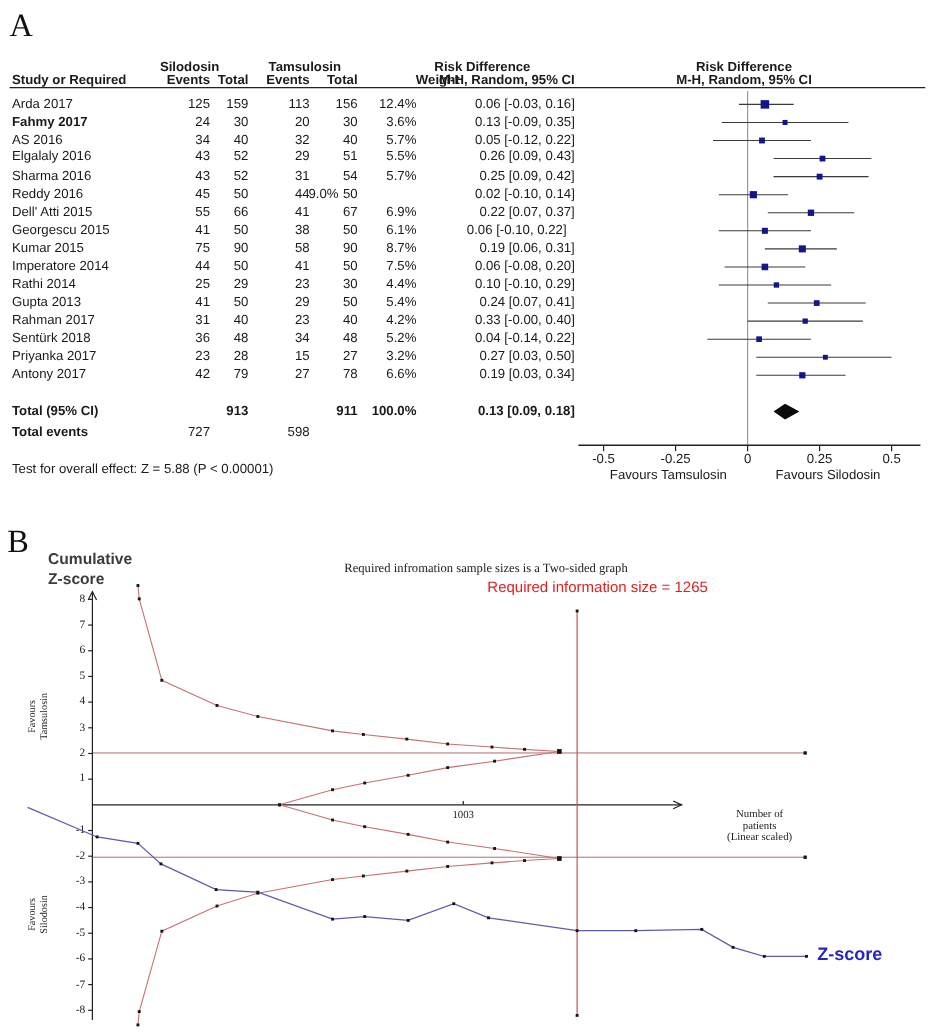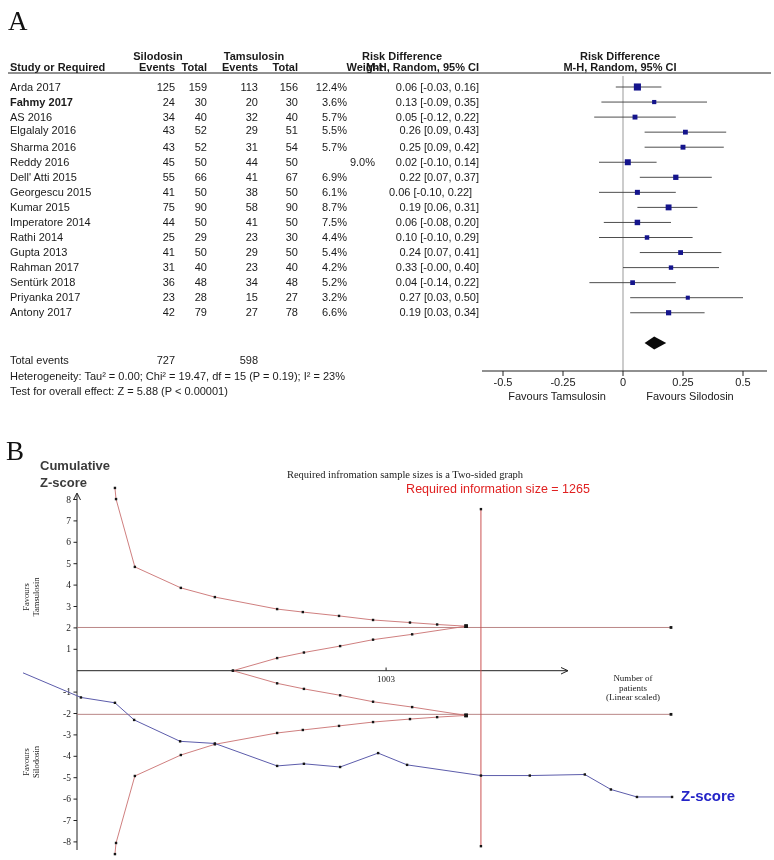--- a/index.html
+++ b/index.html
@@ -89,21 +89,21 @@
         <span style="left: 208px; width: 90px; text-align: right;">54</span>
         <span style="left: 257px; width: 90px; text-align: right;">5.7%</span>
         <span style="left: 389px; width: 90px; text-align: right;">0.25 [0.09, 0.42]</span>
       </div>
       <div class="trow" style="top: 154.75px;">
         <span style="left: 10px;">Reddy 2016</span>
         <span style="left: 85px; width: 90px; text-align: right;">45</span>
         <span style="left: 117px; width: 90px; text-align: right;">50</span>
         <span style="left: 168px; width: 90px; text-align: right;">44</span>
         <span style="left: 208px; width: 90px; text-align: right;">50</span>
-        <span style="left: 257px; width: 90px; text-align: right; margin-left: 28px;">9.0%</span>
+        <span style="left: 257px; width: 90px; text-align: left;">9.0%</span>
         <span style="left: 389px; width: 90px; text-align: right;">0.02 [-0.10, 0.14]</span>
       </div>
       <div class="trow" style="top: 169.8px;">
         <span style="left: 10px;">Dell' Atti 2015</span>
         <span style="left: 85px; width: 90px; text-align: right;">55</span>
         <span style="left: 117px; width: 90px; text-align: right;">66</span>
         <span style="left: 168px; width: 90px; text-align: right;">41</span>
         <span style="left: 208px; width: 90px; text-align: right;">67</span>
         <span style="left: 257px; width: 90px; text-align: right;">6.9%</span>
         <span style="left: 389px; width: 90px; text-align: right;">0.22 [0.07, 0.37]</span>
@@ -182,28 +182,34 @@
       </div>
       <div class="trow" style="top: 305.25px;">
         <span style="left: 10px;">Antony 2017</span>
         <span style="left: 85px; width: 90px; text-align: right;">42</span>
         <span style="left: 117px; width: 90px; text-align: right;">79</span>
         <span style="left: 168px; width: 90px; text-align: right;">27</span>
         <span style="left: 208px; width: 90px; text-align: right;">78</span>
         <span style="left: 257px; width: 90px; text-align: right;">6.6%</span>
         <span style="left: 389px; width: 90px; text-align: right;">0.19 [0.03, 0.34]</span>
       </div>
+      <div class="trow bold" style="top: 335.5px;">
+        <span style="left: 10px;">Total (95% CI)</span>
+        <span style="left: 117px; width: 90px; text-align: right;">913</span>
+        <span style="left: 208px; width: 90px; text-align: right;">911</span>
+        <span style="left: 257px; width: 90px; text-align: right;">100.0%</span>
+        <span style="left: 389px; width: 90px; text-align: right;">0.13 [0.09, 0.18]</span>
+      </div>
       <div class="trow" style="top: 352.5px;">
-        <span style="left: 10px;">Total events</span>
+        <span style="left: 10px; font-weight: bold;">Total events</span>
         <span style="left: 85px; width: 90px; text-align: right;">727</span>
         <span style="left: 168px; width: 90px; text-align: right;">598</span>
       </div>
     </div>
 
-  <div class="abs cell" style="left:10px;top:370px;width:460px;">Heterogeneity: Tau² = 0.00; Chi² = 19.47, df = 15 (P = 0.19); I² = 23%</div>
   <div class="abs cell" style="left:10px;top:385px;width:460px;">Test for overall effect: Z = 5.88 (P &lt; 0.00001)</div>
 
   <svg id="forest-svg" width="774" height="430">
       <line x1="8" y1="73" x2="771" y2="73" stroke="#222" stroke-width="1"></line>
       <line x1="623" y1="76" x2="623" y2="371" stroke="#999" stroke-width="1"></line>
       <line x1="482" y1="371" x2="767" y2="371" stroke="#222" stroke-width="1.2"></line>
       <line x1="503" y1="371" x2="503" y2="376" stroke="#222" stroke-width="1"></line>
       <text x="503" y="386" font-size="11" text-anchor="middle" fill="#1a1a1a" font-family="&quot;Liberation Sans&quot;,sans-serif">-0.5</text>
       <line x1="563" y1="371" x2="563" y2="376" stroke="#222" stroke-width="1"></line>
       <text x="563" y="386" font-size="11" text-anchor="middle" fill="#1a1a1a" font-family="&quot;Liberation Sans&quot;,sans-serif">-0.25</text>

